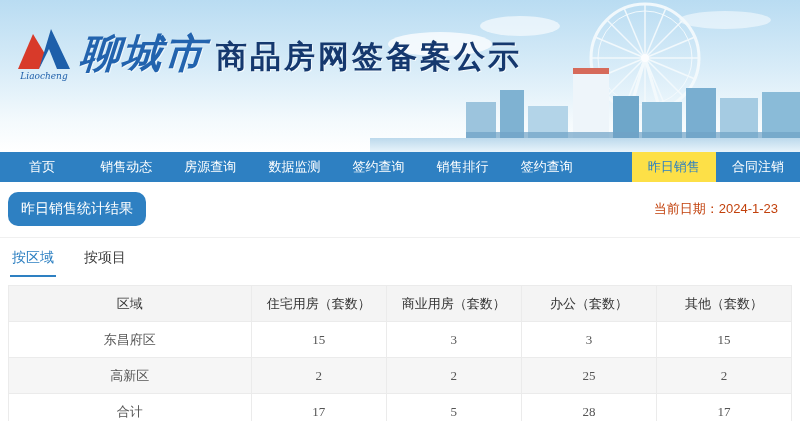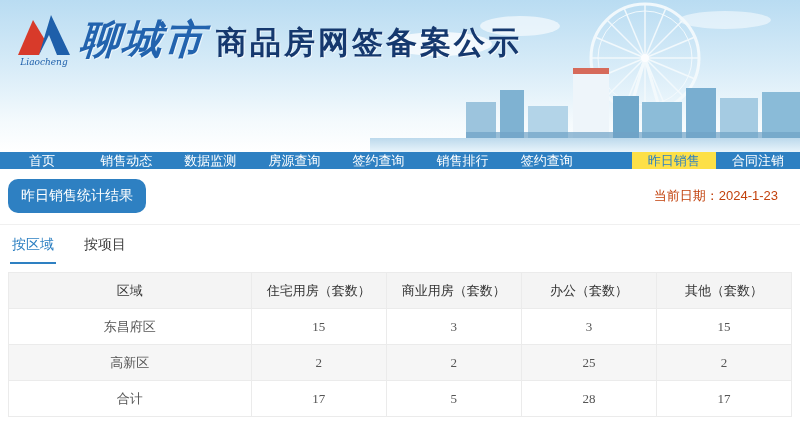--- a/index.html
+++ b/index.html
@@ -3,32 +3,32 @@
 <meta charset="utf-8">
 <style>
   * { margin:0; padding:0; box-sizing:border-box; }
   html,body { width:800px; height:421px; overflow:hidden; background:#fff;
     font-family:"Liberation Sans","DejaVu Sans",sans-serif; }
 
   
   .banner { position:relative; height:152px; overflow:hidden;
     background:linear-gradient(180deg,#b9dcf2 0%,#d8ecf8 45%,#f4fafd 80%,#ffffff 100%); }
   .banner-scene { position:absolute; right:0; top:0; width:430px; height:152px; }
-  .brand { position:absolute; left:14px; top:12px; display:flex; align-items:center; }
+  .brand { position:absolute; left:14px; top:26px; display:flex; align-items:center; }
   .logo-wrap { width:60px; margin-right:6px; text-align:center; }
   .logo-script { font-family:"DejaVu Serif",serif; font-style:italic; font-size:9px;
     color:#1e5faa; margin-top:-2px; }
   .city-name { font-family:"DejaVu Serif",serif; font-weight:bold; font-style:italic;
     font-size:40px; color:#2263ae; letter-spacing:2px; transform:skewX(-4deg);
     margin-right:10px; text-shadow:1px 1px 0 rgba(255,255,255,.6); }
   .site-title { font-size:31px; font-weight:800; color:#15386e; letter-spacing:3px;
     text-shadow:1px 1px 0 rgba(255,255,255,.7); padding-top:6px; }
 
   
-  .nav { display:flex; height:17px; background:#2e80c2; }
+  .nav { display:flex; height:30px; background:#2e80c2; }
   .nav-item { flex:1; display:flex; align-items:center; justify-content:center;
     color:#ffffff; font-size:13px; cursor:pointer; white-space:nowrap; }
   .nav-item.active { background:#fde047; color:#2e80c2;margin-left:43px; }
 
   
   .title-row { display:flex; justify-content:space-between; align-items:center;
     padding:10px 8px 11px 8px; border-bottom:1px solid #f0f0f0; }
   .section-badge { background:#2e80c2; color:#fff; font-size:14px;
     padding:8px 13px; border-radius:10px; }
   .current-date { color:#c2410c; font-size:13px; padding-right:14px; }
@@ -109,22 +109,22 @@
       <div class="logo-script">Liaocheng</div>
     </div>
     <div class="city-name">聊城市</div>
     <div class="site-title">商品房网签备案公示</div>
   </div>
 </div>
 
 <div class="nav">
   <div class="nav-item">首页</div>
   <div class="nav-item">销售动态</div>
+  <div class="nav-item">房源查询</div>
   <div class="nav-item">数据监测</div>
-  <div class="nav-item">房源查询</div>
   <div class="nav-item">签约查询</div>
   <div class="nav-item">销售排行</div>
   <div class="nav-item">签约查询</div>
   <div class="nav-item active">昨日销售</div>
   <div class="nav-item">合同注销</div>
 </div>
 
 <div class="title-row">
   <div class="section-badge">昨日销售统计结果</div>
   <div class="current-date">当前日期：2024-1-23</div>

